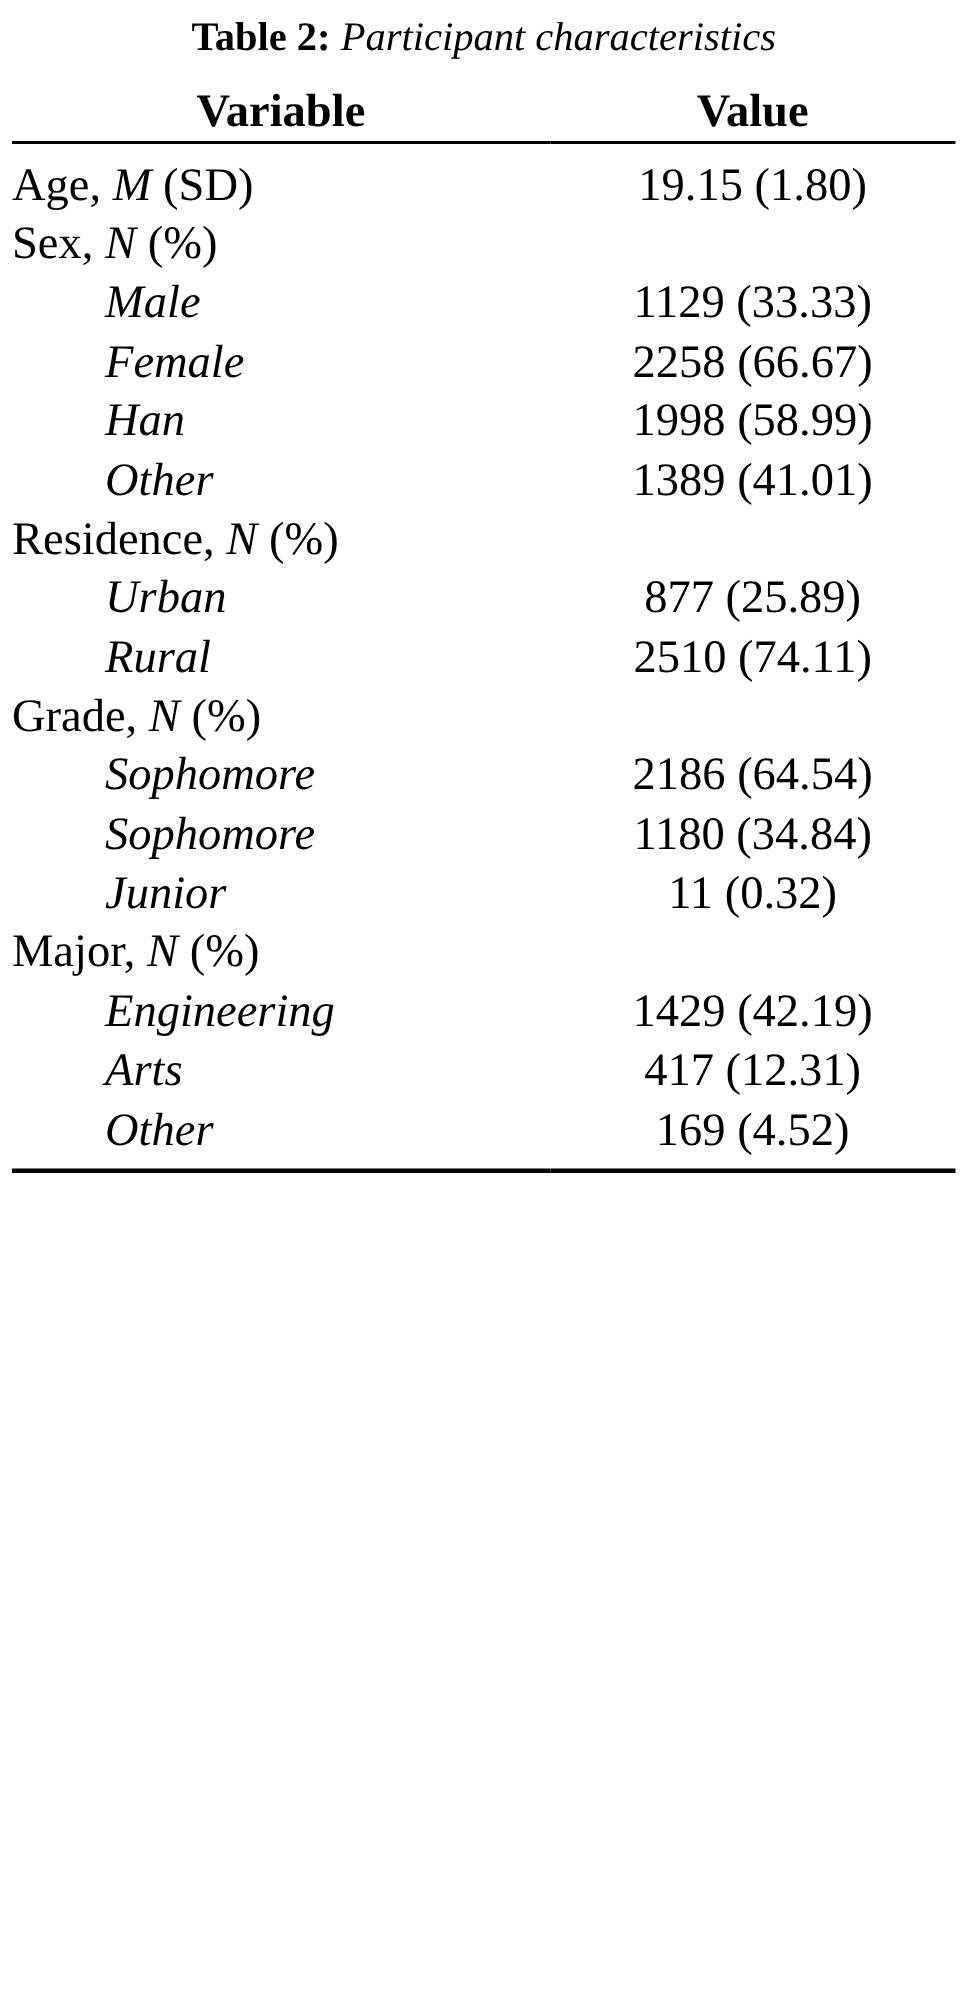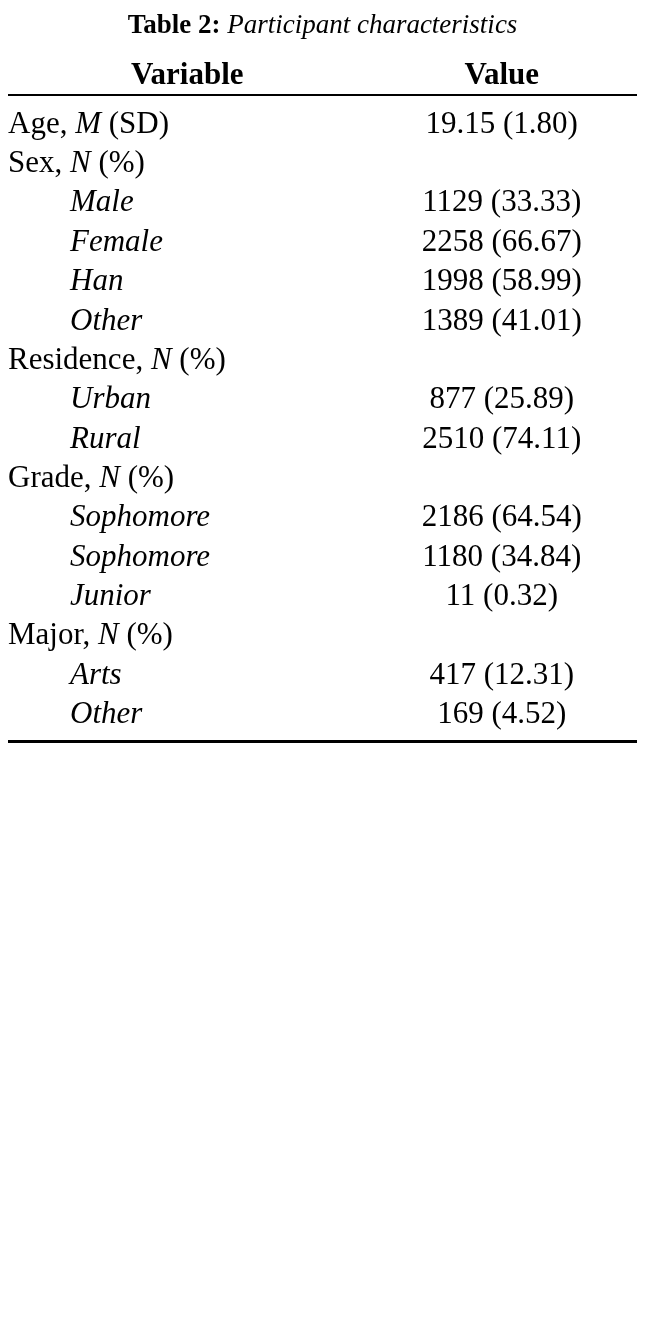--- a/index.html
+++ b/index.html
@@ -148,20 +148,24 @@
         </tr>
         <tr>
           <td class="cell-var indent">Junior</td>
           <td class="cell-val">11 (0.32)</td>
         </tr>
         <tr>
           <td class="cell-var">Major, <em class="it">N</em> (%)</td>
           <td class="cell-val"></td>
         </tr>
         <tr>
+          <td class="cell-var indent">Engineering</td>
+          <td class="cell-val">1429 (42.19)</td>
+        </tr>
+        <tr>
           <td class="cell-var indent">Arts</td>
           <td class="cell-val">417 (12.31)</td>
         </tr>
         <tr>
           <td class="cell-var indent">Other</td>
           <td class="cell-val">169 (4.52)</td>
         </tr>
         <tr class="spacer-bot rule-bottom">
           <td></td>
           <td></td>

